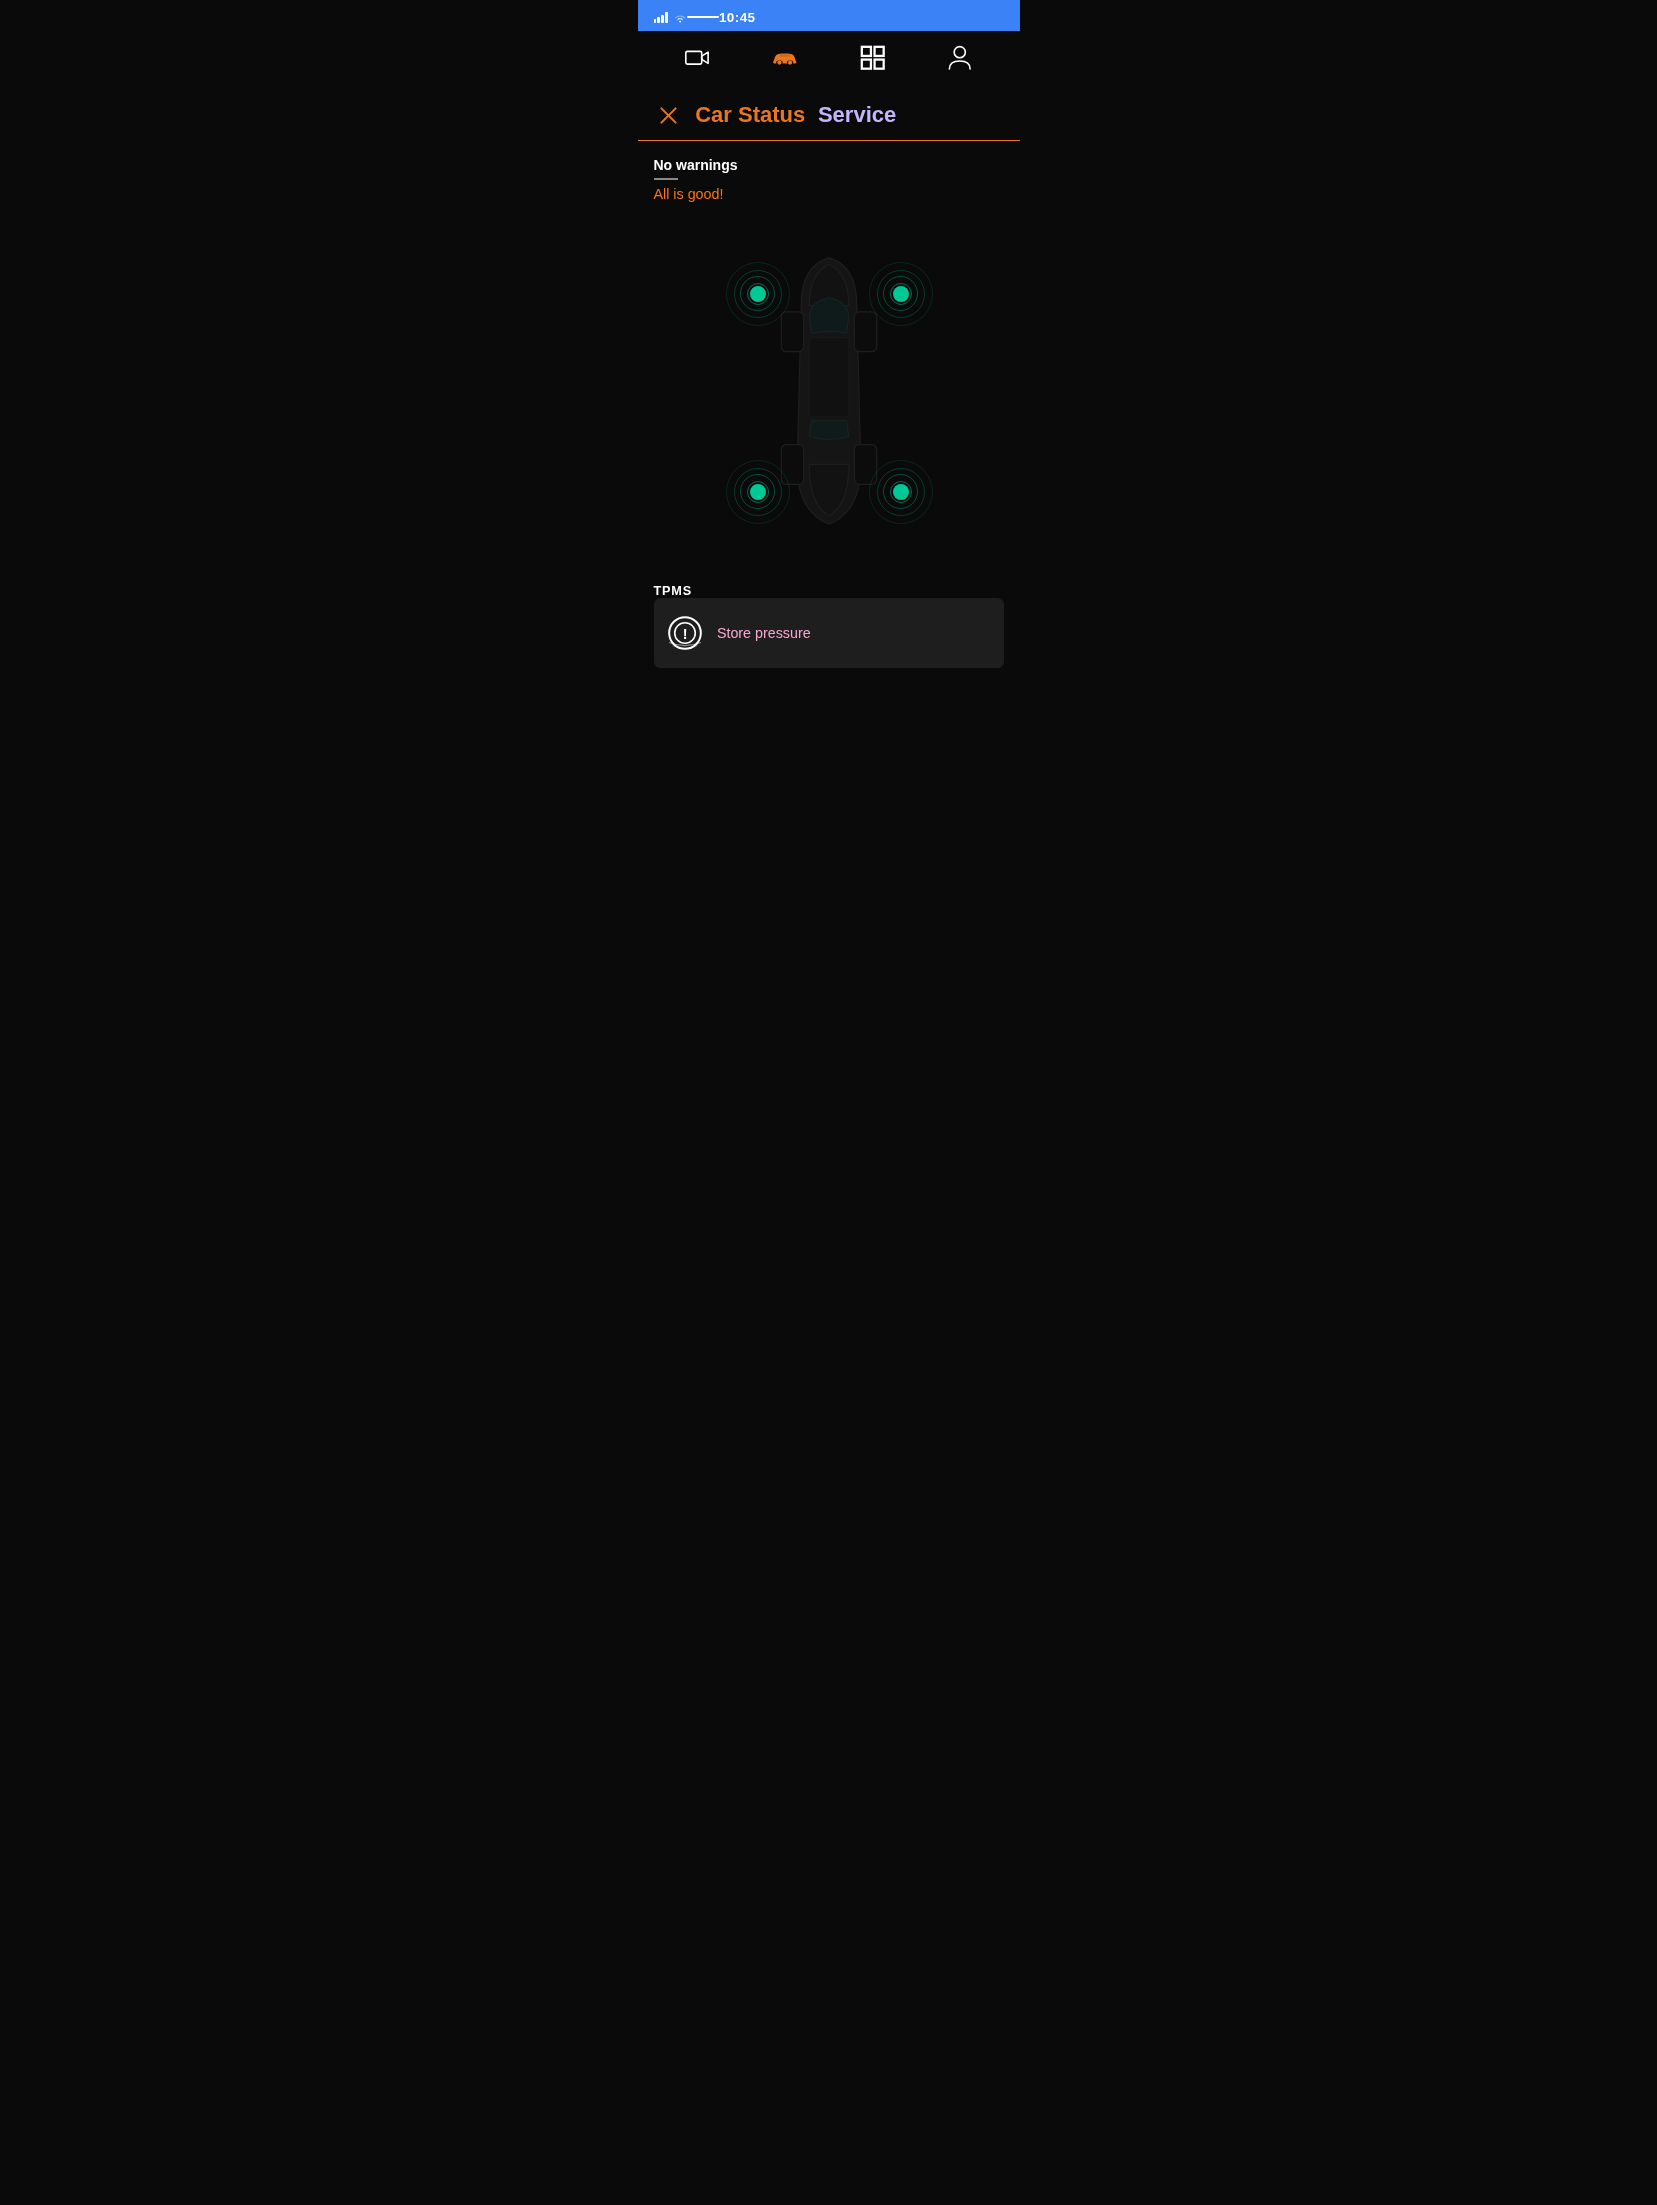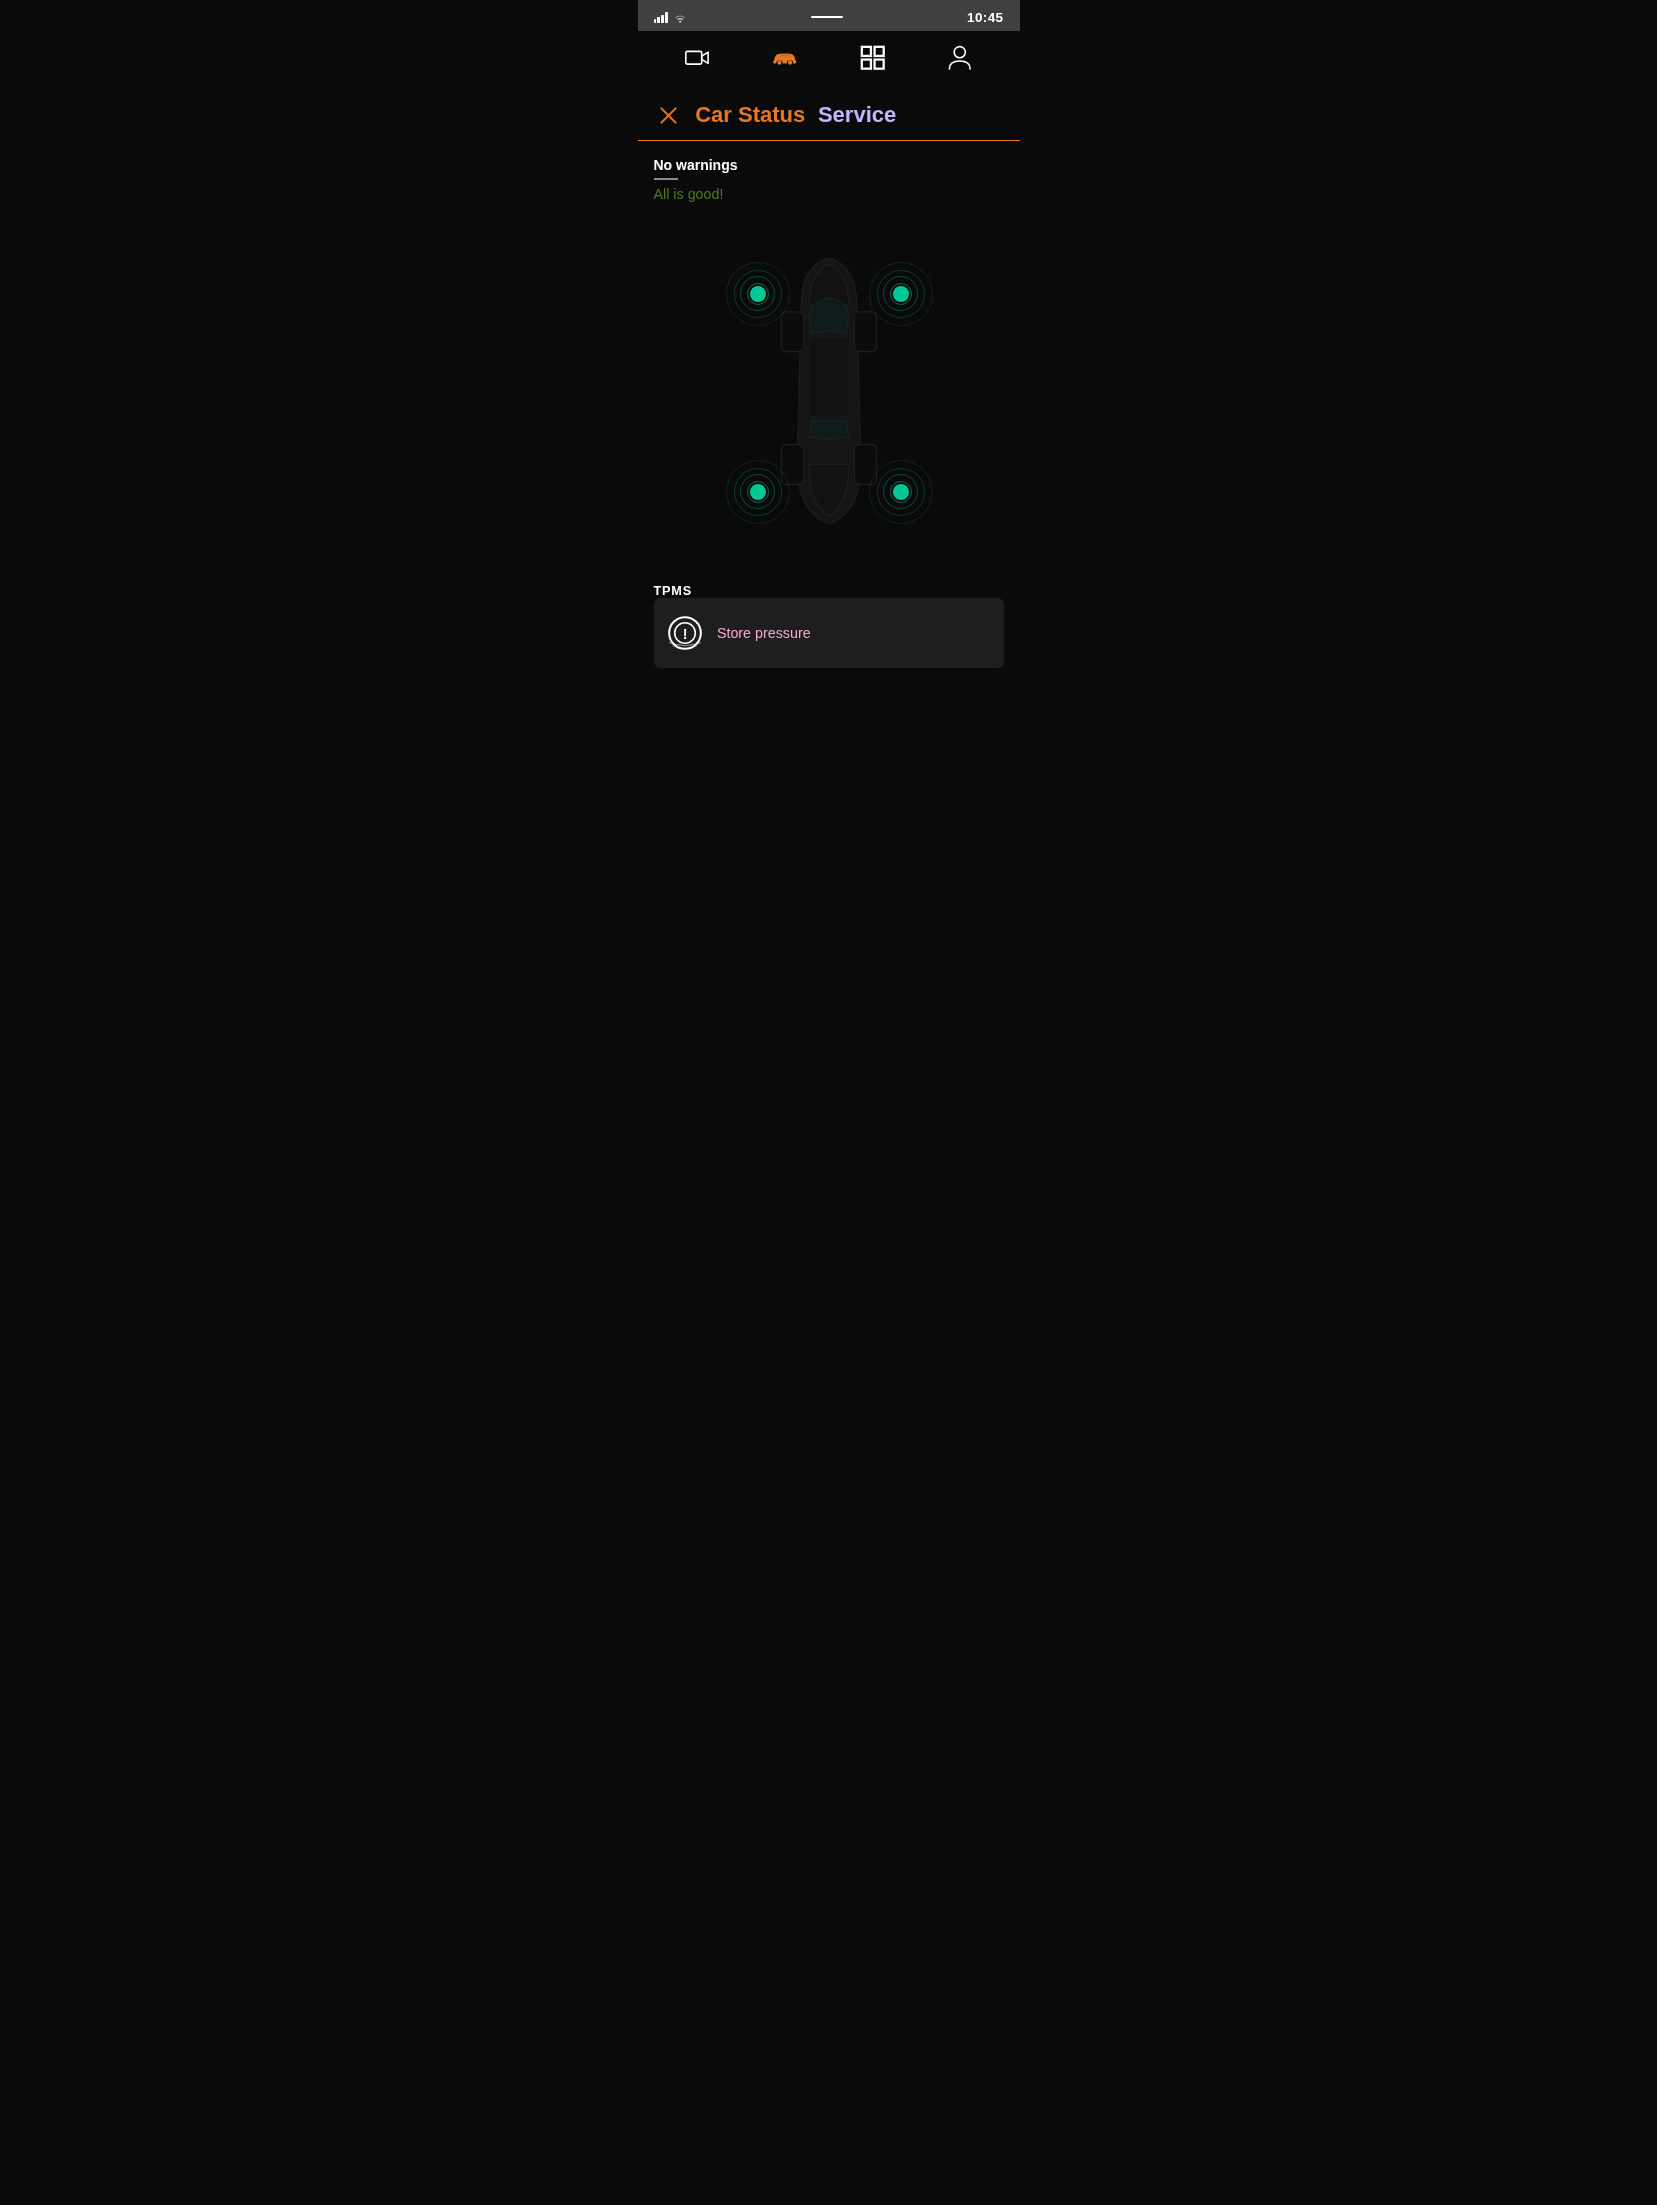--- a/index.html
+++ b/index.html
@@ -11,24 +11,24 @@
       font-family: -apple-system, BlinkMacSystemFont, 'Helvetica Neue', Arial, sans-serif;
       width: 100%;
       max-width: 382px;
       margin: 0 auto;
       min-height: 100vh;
     }
 
     
     .status-bar {
       display: flex;
-      justify-content: space-between;
+      justify-content: flex-start;
       align-items: center;
       padding: 9.6px 16px 6.4px;
-      background: #404040;
+      background: #3b82f6;
     }
 
     .status-left {
       display: flex;
       align-items: center;
       gap: 4.8px;
     }
 
     .signal-icon {
       display: flex;
@@ -140,21 +140,21 @@
 
     .warning-separator {
       width: 24px;
       height: 1.6px;
       background: #888;
       margin-bottom: 6.4px;
     }
 
     .warning-subtitle {
       font-size: 14.3px;
-      color: #4d7c0f;
+      color: #f97316;
       margin-bottom: 16px;
     }
 
     
     .car-visual {
       position: relative;
       width: 100%;
       height: 350px;
       display: flex;
       align-items: center;

